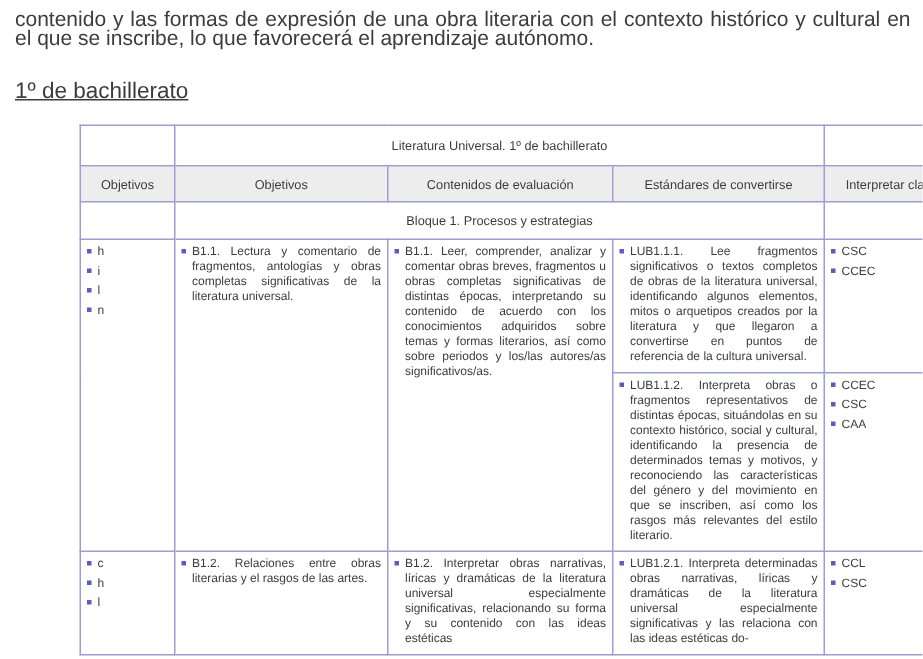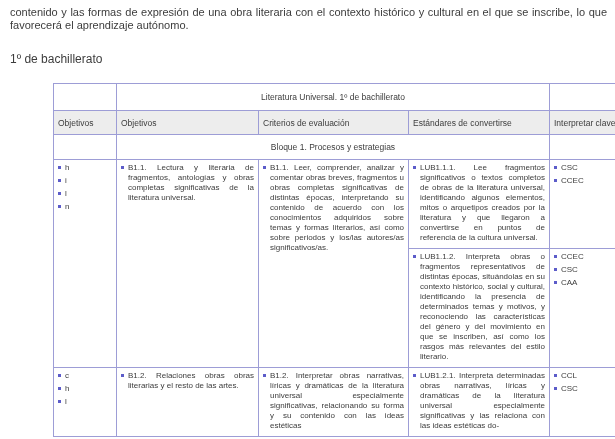--- a/index.html
+++ b/index.html
@@ -5,39 +5,40 @@
   * { margin:0; padding:0; box-sizing:border-box; }
   html,body { background:#ffffff; }
   body {
     width:615px; height:439px; overflow:hidden; position:relative;
     font-family:"Liberation Sans", sans-serif;
     color:#3c3c3c;
     -webkit-font-smoothing:antialiased;
   }
   .intro {
     position:absolute; left:10px; top:6px; width:597px;
-    font-size:11px; line-height:13px; text-align:justify;
+    font-size:14px; line-height:13px; text-align:justify;
   }
   .section-label {
     position:absolute; left:10px; top:52px;
-    font-size:12px;
+    font-size:15px;
+    text-decoration:underline;
   }
   table.curr {
     position:absolute; left:22px; top:83px; width:586px;
     border-collapse:collapse; table-layout:fixed;margin-left:31px;
   }
   table.curr td {
     border:1px solid #9d9dd6;
     vertical-align:top;
     font-size:8px; line-height:10px;
     padding:3px 4px;
     background:#ffffff;
   }
   tr.row-title td { height:27px; text-align:center; vertical-align:middle; font-size:8.5px; }
-  tr.row-head td  { height:24px; text-align:left; vertical-align:middle; background:#ededed; font-size:8.5px; }
+  tr.row-head td  { height:24px; text-align:center; vertical-align:middle; background:#ededed; font-size:8.5px; }
   tr.row-block td { height:25px; text-align:center; vertical-align:middle; font-size:8.5px; }
   td.sub1 { height:83px; }
   tr.row-last td { height:56px; overflow:hidden; }
   .bullet-item { display:flex; margin-bottom:2px; }
   .sq {
     flex:0 0 auto; width:3px; height:3px; background:#5c5cc9;
     margin:3px 4px 0 0; display:inline-block;
   }
   .bullet-text { flex:1 1 auto; text-align:justify; }
   .plain { text-align:left; }
@@ -61,21 +62,21 @@
   <tbody>
       <tr class="row-title">
     <td></td>
     <td colspan="3">Literatura Universal. 1º de bachillerato</td>
     <td></td>
   </tr>
 
   <tr class="row-head">
     <td>Objetivos</td>
     <td>Objetivos</td>
-    <td>Criterios de evaluación</td>
+    <td>Contenidos de evaluación</td>
     <td>Estándares de convertirse</td>
     <td>Interpretar clave</td>
   </tr>
 
   <tr class="row-block">
     <td></td>
     <td colspan="3">Bloque 1. Procesos y estrategias</td>
     <td></td>
   </tr>
 
@@ -96,21 +97,21 @@
             </div>
         <div class="bullet-item">
               <span class="sq"></span>
               <span class="bullet-text plain">n</span>
             </div>
       </div>
     </td>
     <td rowspan="2">
       <div class="bullet-item">
             <span class="sq"></span>
-            <span class="bullet-text">B1.1. Lectura y literaria de fragmentos, antologías y obras completas significativas de la literatura universal.</span>
+            <span class="bullet-text">B1.1. Lectura y comentario de fragmentos, antologías y obras completas significativas de la literatura universal.</span>
           </div>
     </td>
     <td rowspan="2">
       <div class="bullet-item">
             <span class="sq"></span>
             <span class="bullet-text">B1.1. Leer, comprender, analizar y comentar obras breves, fragmentos u obras completas significativas de distintas épocas, interpretando su contenido de acuerdo con los conocimientos adquiridos sobre temas y formas literarios, así como sobre periodos y los/las autores/as significativos/as.</span>
           </div>
     </td>
     <td class="sub1">
       <div class="bullet-item">
@@ -170,21 +171,21 @@
             </div>
         <div class="bullet-item">
               <span class="sq"></span>
               <span class="bullet-text plain">l</span>
             </div>
       </div>
     </td>
     <td>
       <div class="bullet-item">
             <span class="sq"></span>
-            <span class="bullet-text">B1.2. Relaciones obras obras literarias y el resto de las artes.</span>
+            <span class="bullet-text">B1.2. Relaciones entre obras literarias y el rasgos de las artes.</span>
           </div>
     </td>
     <td>
       <div class="bullet-item">
             <span class="sq"></span>
             <span class="bullet-text">B1.2. Interpretar obras narrativas, líricas y dramáticas de la literatura universal especialmente significativas, relacionando su forma y su contenido con las ideas estéticas</span>
           </div>
     </td>
     <td>
       <div class="bullet-item">

